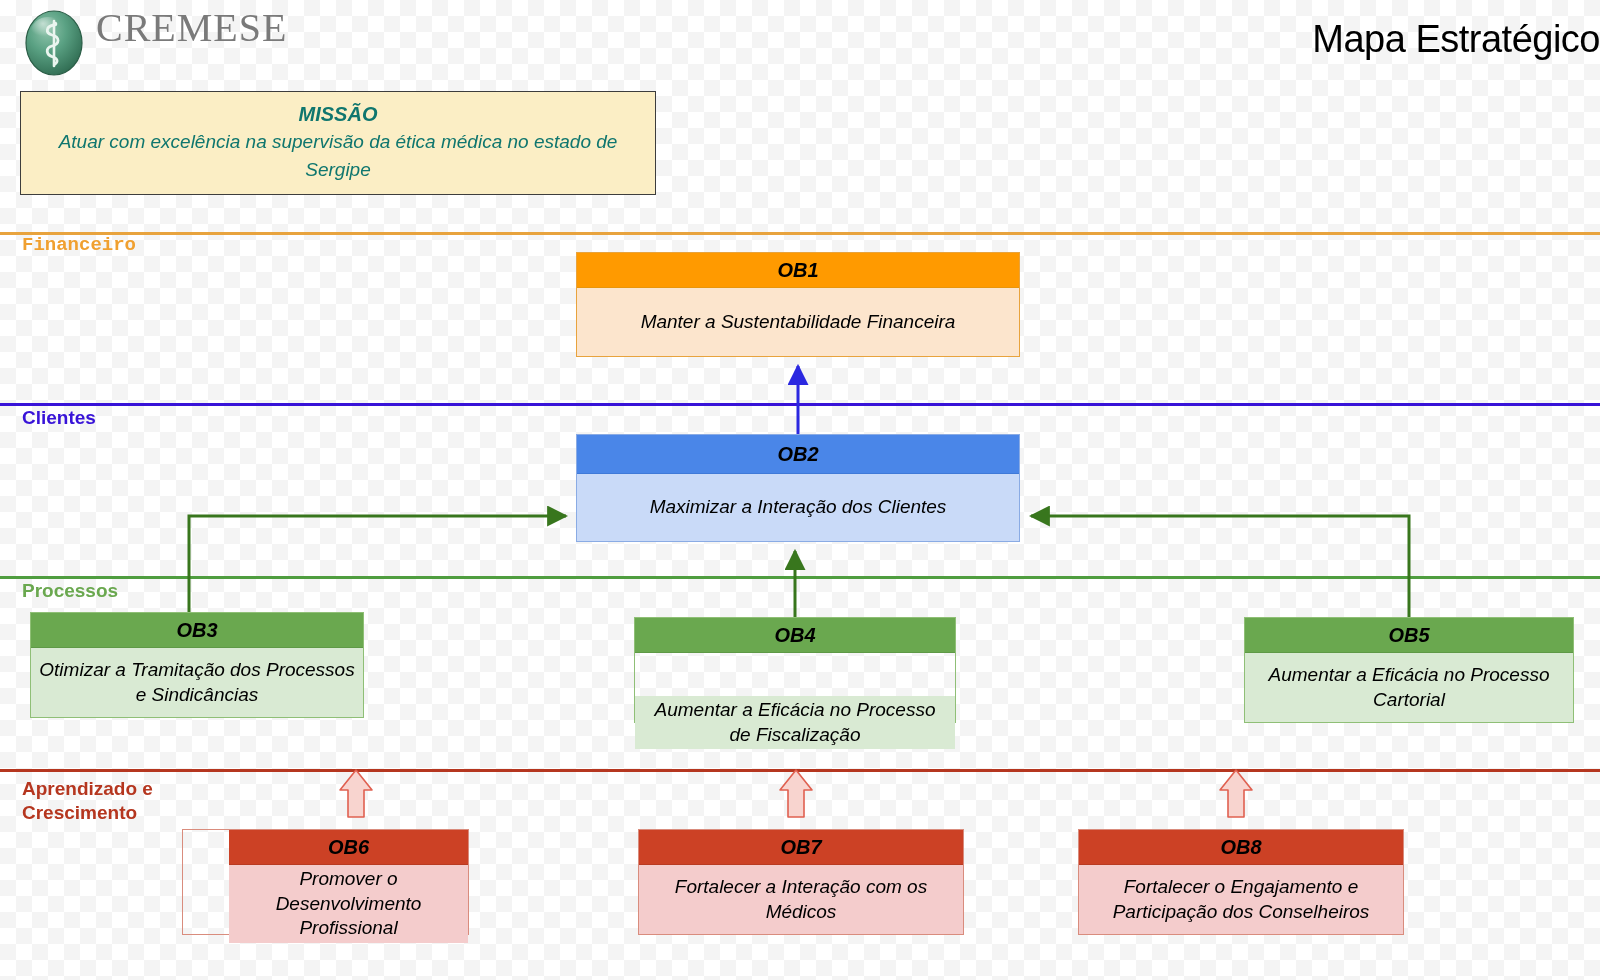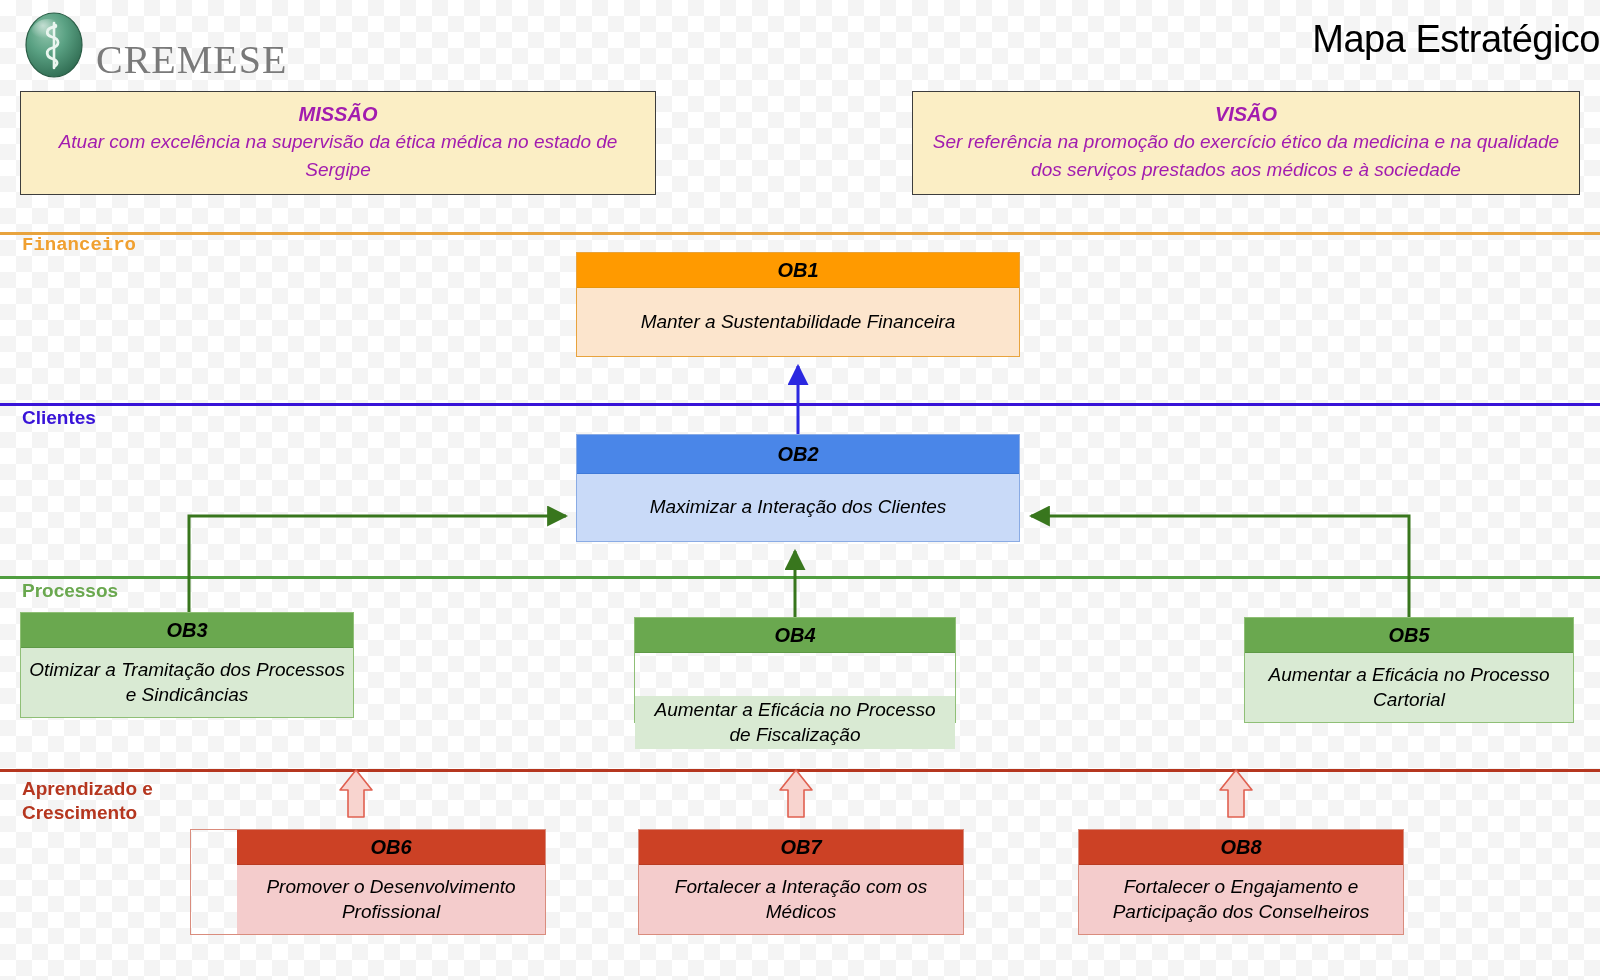--- a/index.html
+++ b/index.html
@@ -22,21 +22,21 @@
       linear-gradient(45deg, #f4f4f4 25%, transparent 25%, transparent 75%, #f4f4f4 75%, #f4f4f4);
     background-size: 32px 32px;
     background-position: 0 0, 16px 16px;
   }
 
   
   #logo-wrap {
     position: absolute;
     left: 22px; top: 8px;
     width: 290px; height: 72px;
-    display: flex; align-items: flex-end; gap: 10px;
+    display: flex; align-items: flex-start; gap: 10px;
   }
   #logo-mark { width: 64px; height: 70px; flex: none; }
   #logo-text {
     font-family: "Liberation Serif", serif;
     font-size: 40px;
     letter-spacing: 1px;
     color: #7a7a7a;
     line-height: 1;
     white-space: nowrap;
   }
@@ -51,21 +51,21 @@
   }
 
   
   .mv-box {
     position: absolute;
     background: #fbeec5;
     border: 1.5px solid #3d3d3d;
     box-sizing: border-box;
     padding: 8px 14px 10px 14px;
     text-align: center;
-    color: #a21caf;
+    color: #0f766e;
   }
   .mv-title {
     font-size: 20px;
     font-weight: bold;
     font-style: italic;
     line-height: 1.4;
   }
   .mv-body {
     font-size: 19px;
     font-style: italic;
@@ -144,26 +144,26 @@
   
   .ob-apr { border-color: #d98c7d; }
   .ob-apr .ob-head { background: #cc4125; border-bottom: 1px solid #b93a21; }
   .ob-apr .ob-body { background: #f4cccc; }
 
   #ob1 { left: 576px; top: 252px; width: 444px; height: 105px; }
   #ob1 .ob-head { height: 34px; }
   #ob2 { left: 576px; top: 434px; width: 444px; height: 108px; }
   #ob2 .ob-head { height: 38px; }
 
-  #ob3 { left: 20px; top: 612px; width: 334px; height: 106px; }
+  #ob3 { left: 30px; top: 612px; width: 334px; height: 106px; }
   #ob4 { left: 634px; top: 617px; width: 322px; height: 106px; gap: 43px; }
   #ob5 { left: 1244px; top: 617px; width: 330px; height: 106px; }
   .ob-pro .ob-head { height: 34px; }
 
-  #ob6 { left: 190px; top: 829px; width: 356px; height: 106px; padding-left: 46px; }
+  #ob6 { left: 182px; top: 829px; width: 287px; height: 106px; padding-left: 46px; }
   #ob7 { left: 638px; top: 829px; width: 326px; height: 106px; }
   #ob8 { left: 1078px; top: 829px; width: 326px; height: 106px; }
   .ob-apr .ob-head { height: 34px; }
 
   
   #connectors {
     position: absolute;
     left: 0; top: 0;
     width: 1600px; height: 980px;
     z-index: 3;
@@ -200,24 +200,20 @@
     <div id="logo-text">CREMESE</div>
   </div>
 
   <div id="page-title">Mapa Estratégico</div>
 
   <div id="mission-box" class="mv-box">
     <div class="mv-title">MISSÃO</div>
     <div class="mv-body">Atuar com excelência na supervisão da ética médica no estado de Sergipe</div>
   </div>
 
-  <div id="vision-box" class="mv-box">
-    <div class="mv-title">VISÃO</div>
-    <div class="mv-body">Ser referência na promoção do exercício ético da medicina e na qualidade dos serviços prestados aos médicos e à sociedade</div>
-  </div>
 
   <div id="line-financeiro" class="band-line"></div>
   <div id="label-financeiro" class="band-label">Financeiro</div>
 
   <div id="line-clientes" class="band-line"></div>
   <div id="label-clientes" class="band-label">Clientes</div>
 
   <div id="line-processos" class="band-line"></div>
   <div id="label-processos" class="band-label">Processos</div>
 

